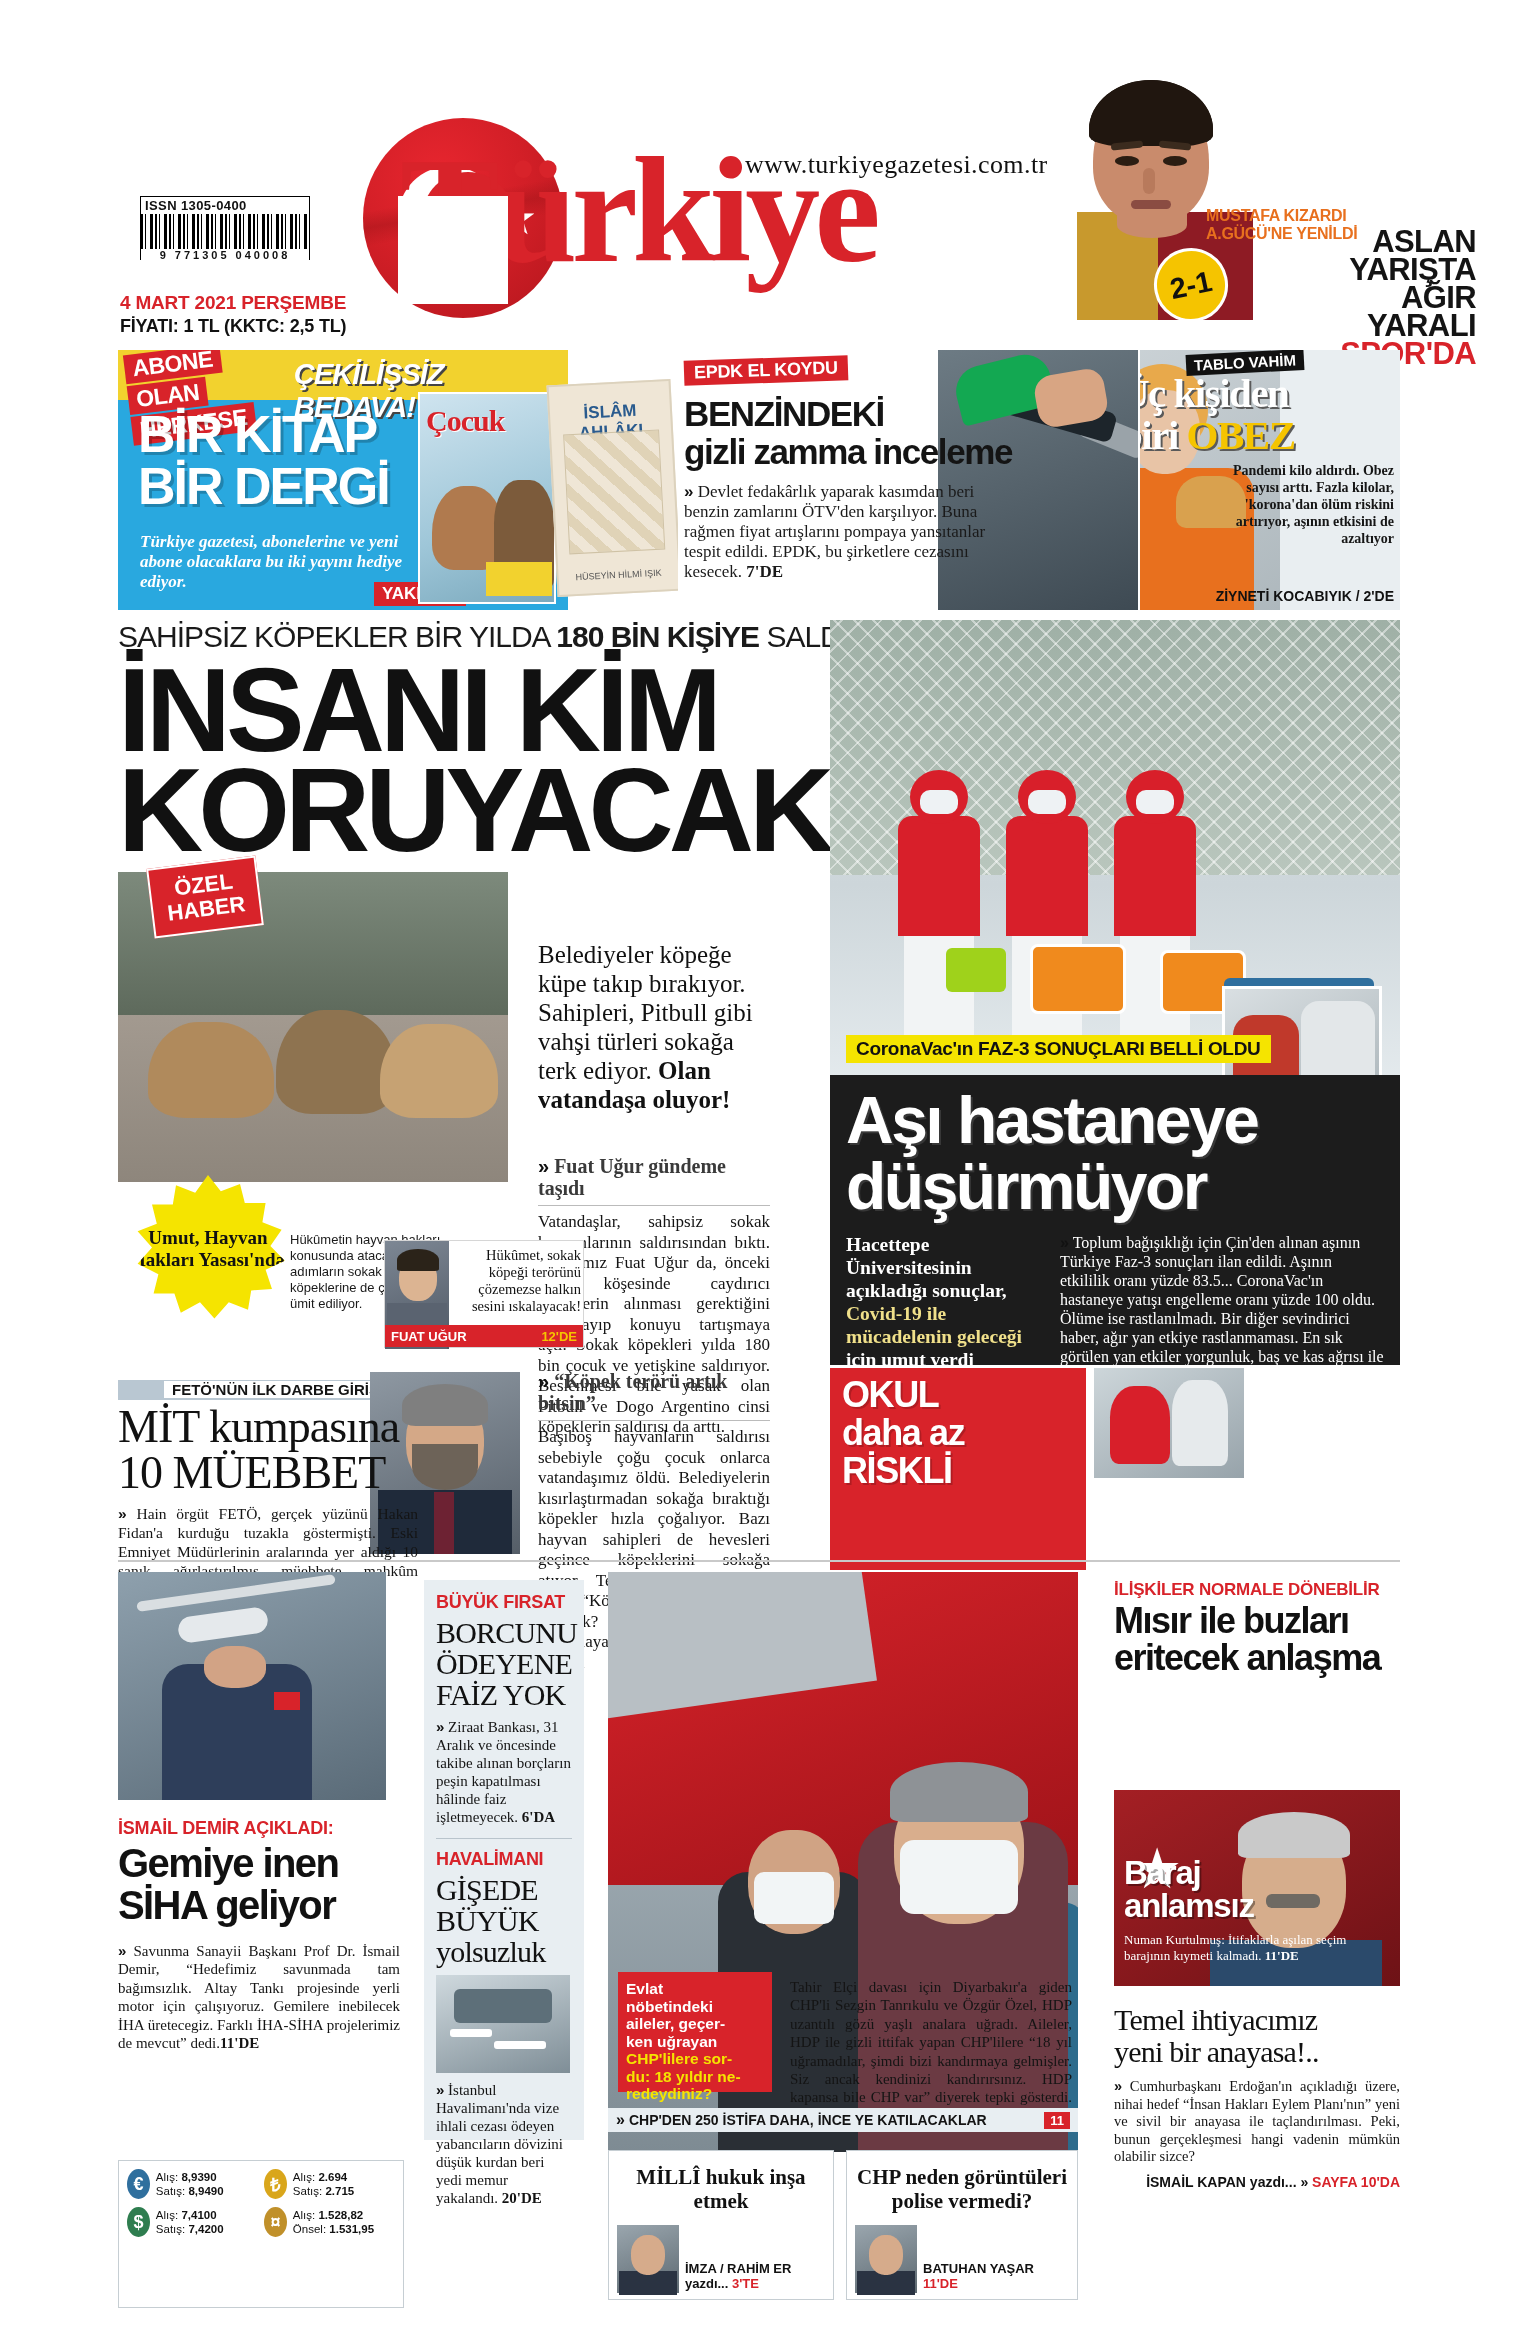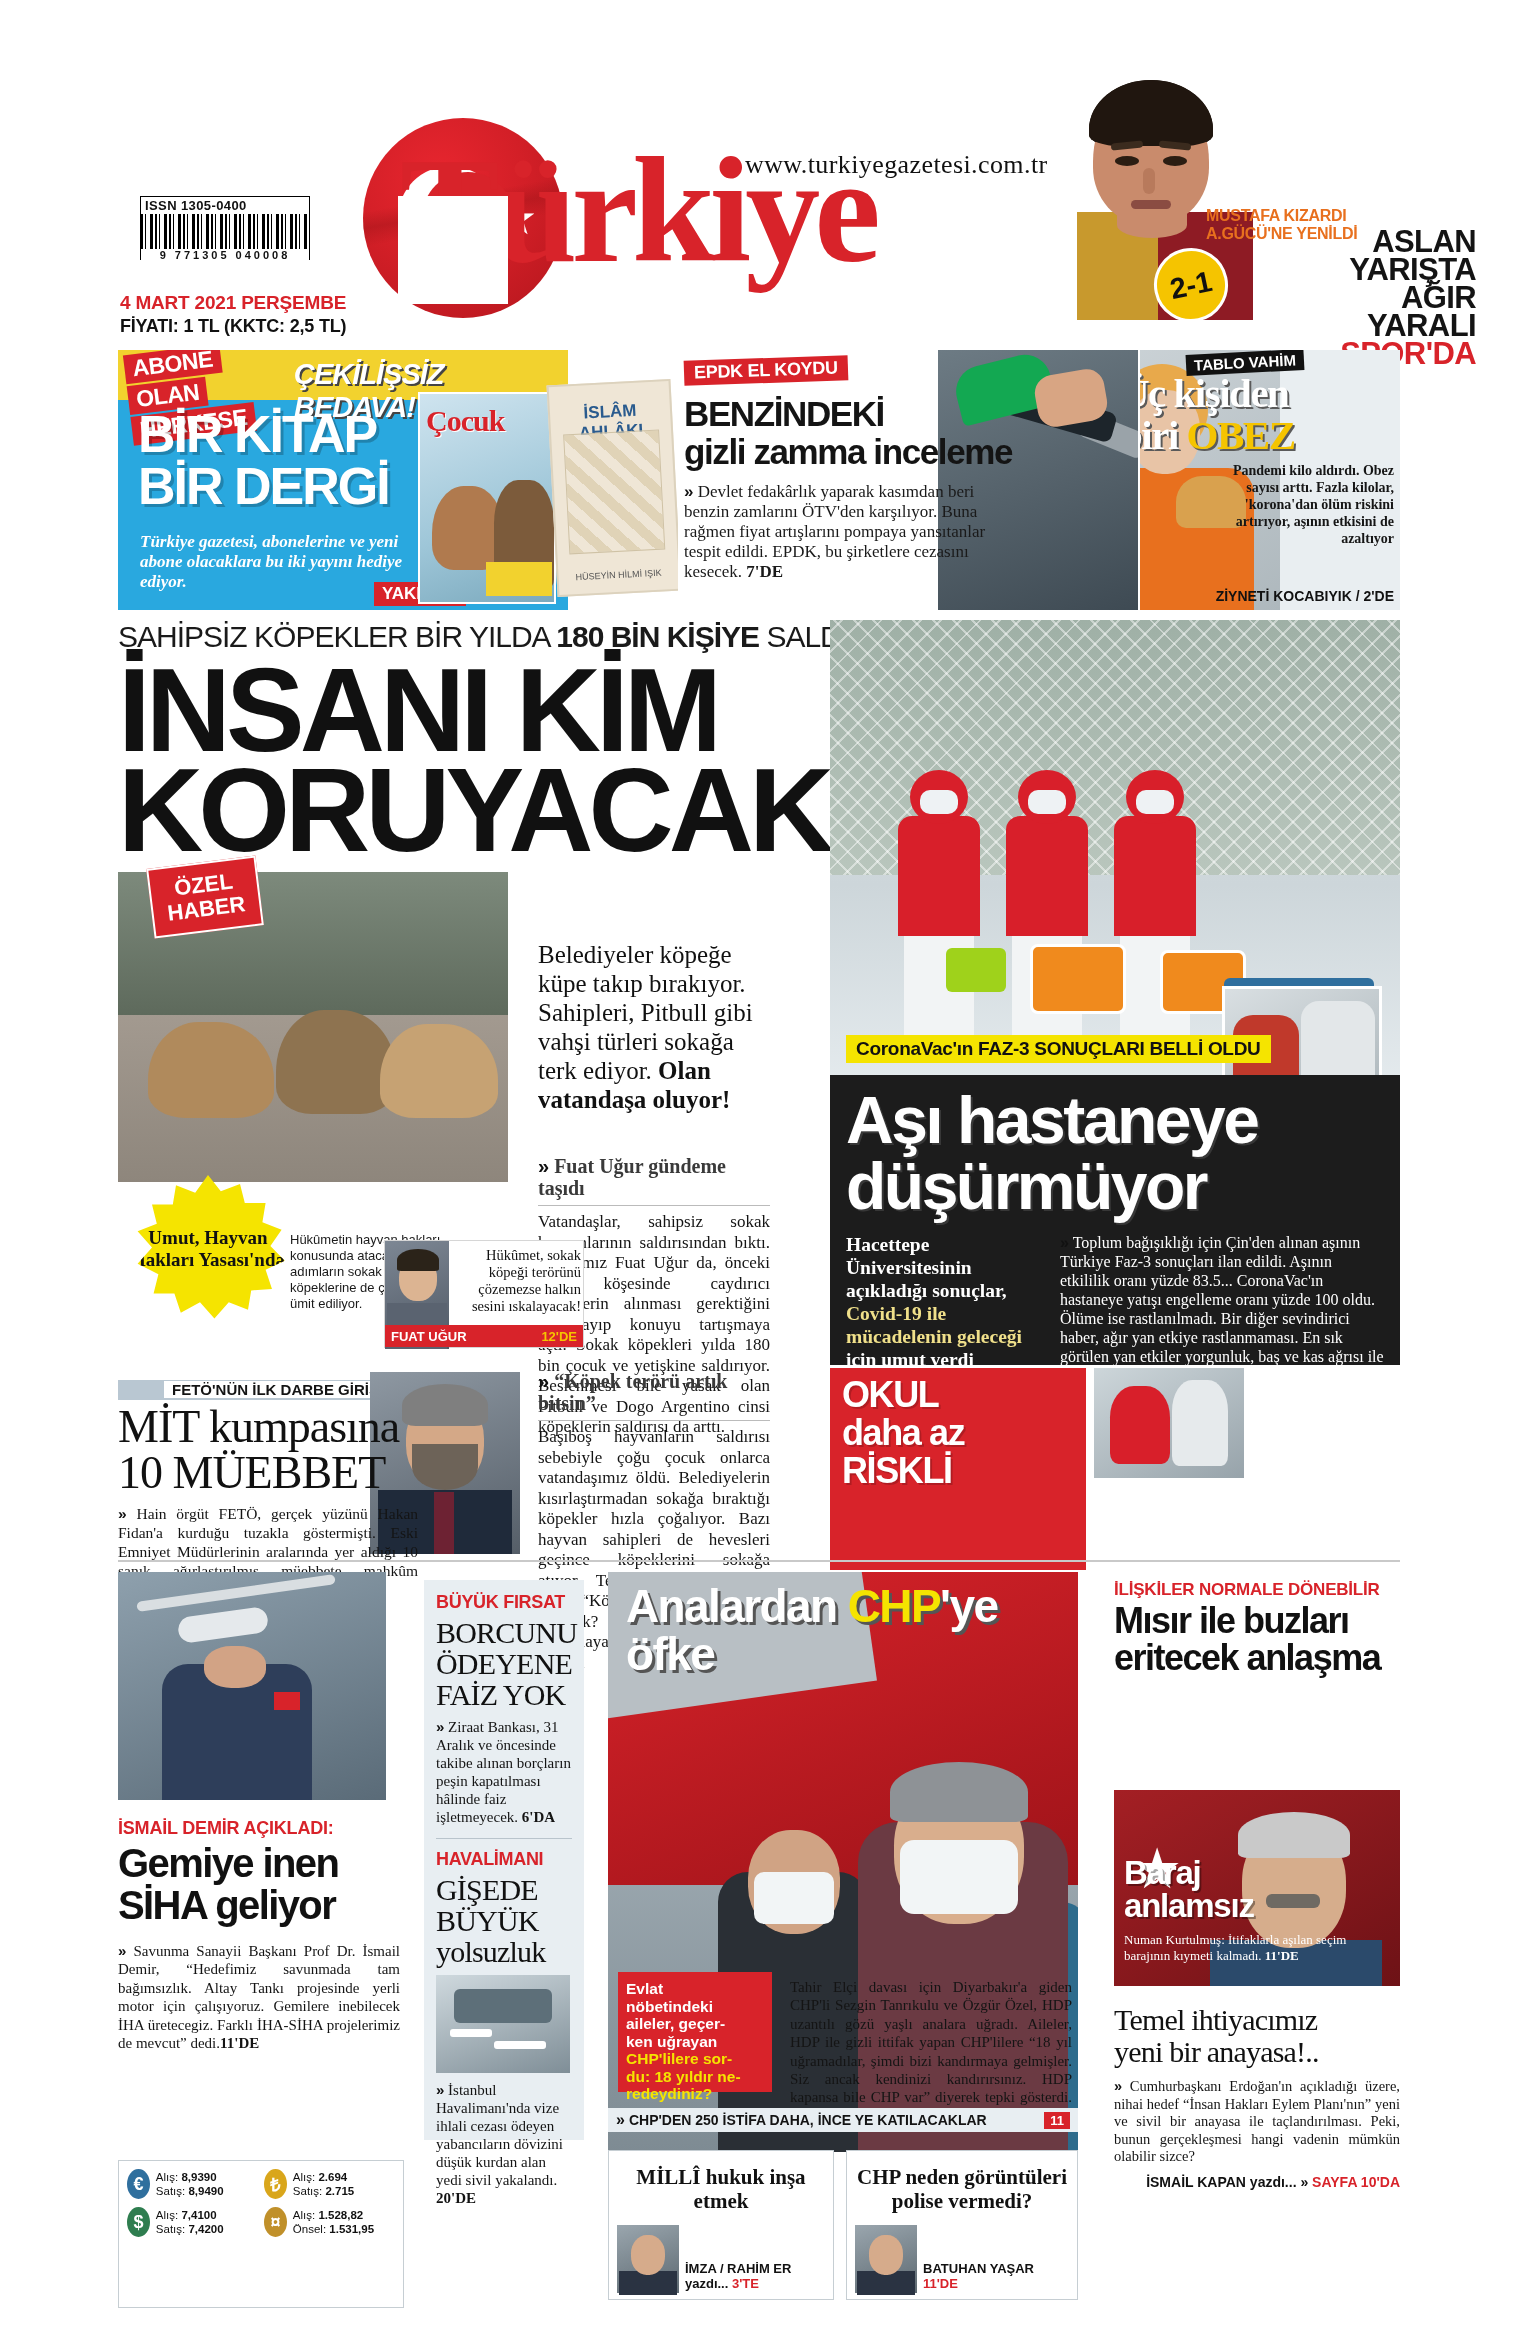--- a/index.html
+++ b/index.html
@@ -569,37 +569,36 @@
     <div class="h">
       <div>GİŞEDE</div>
       <div>BÜYÜK</div>
       <div>yolsuzluk</div>
     </div>
     <div class="gis-photo">
       <div class="term"></div>
       <div class="ap"></div>
       <div class="ap2"></div>
     </div>
-    <div class="b"><span class="chev">»</span> <span>İstanbul Havalimanı'nda vize ihlali cezası ödeyen yabancıların dövizini düşük kurdan alan yedi sivil yakalandı. </span><b>20'DE</b></div>
+    <div class="b"><span class="chev">»</span> <span>İstanbul Havalimanı'nda vize ihlali cezası ödeyen yabancıların dövizini düşük kurdan beri yedi memur yakalandı. </span><b>20'DE</b></div>
   </div>
 
   <div class="chp-photo">
     <div class="flagbg"></div>
     <div class="tent"></div>
     <div class="manB"></div>
     <div class="faceB"></div>
     <div class="maskB"></div>
     <div class="womanC"></div>
     <div class="phone"></div>
     <div class="manA"></div>
     <div class="faceA"></div>
     <div class="hairA"></div>
     <div class="maskA"></div>
   </div>
-  <div class="chp-title"><span>Analardan </span><span class="y">CHP</span><span>'ye öfke</span></div>
   <div class="evlat">
     <div>Evlat</div>
     <div>nöbetindeki</div>
     <div>aileler, geçer-</div>
     <div>ken uğrayan</div>
     <div class="y">CHP'lilere sor-</div>
     <div class="y">du: 18 yıldır ne-</div>
     <div class="y">redeydiniz?</div>
   </div>
   <div class="chp-body"><span>Tahir Elçi davası için Diyarbakır'a giden CHP'li Sezgin Tanrıkulu ve Özgür Özel, HDP uzantılı gözü yaşlı analara uğradı. Aileler, HDP ile gizli ittifak yapan CHP'lilere “18 yıl uğramadılar, şimdi bizi kandırmaya gelmişler. Siz ancak kendinizi kandırırsınız. HDP kapansa bile CHP var” diyerek tepki gösterdi. </span><b>10'DA</b></div>

